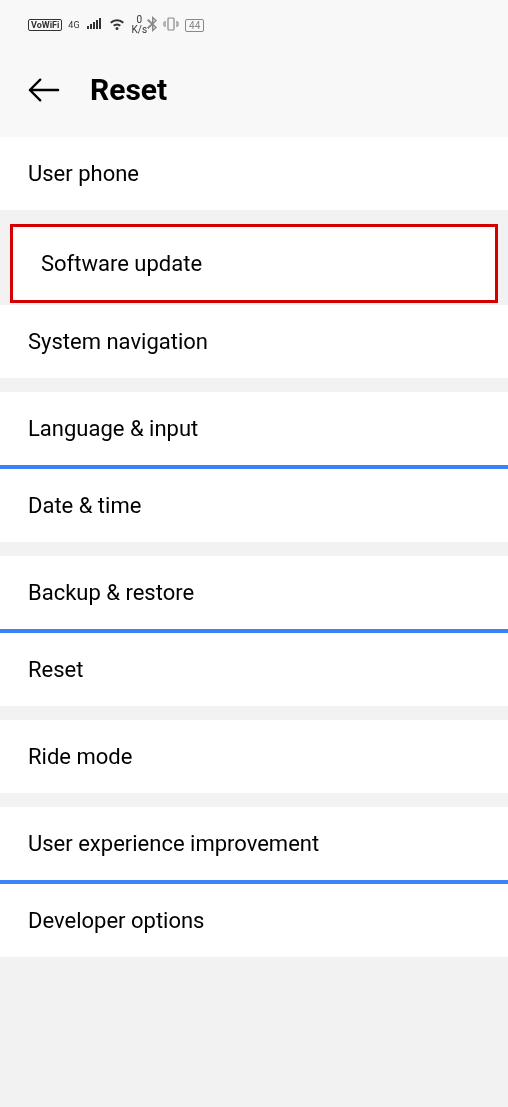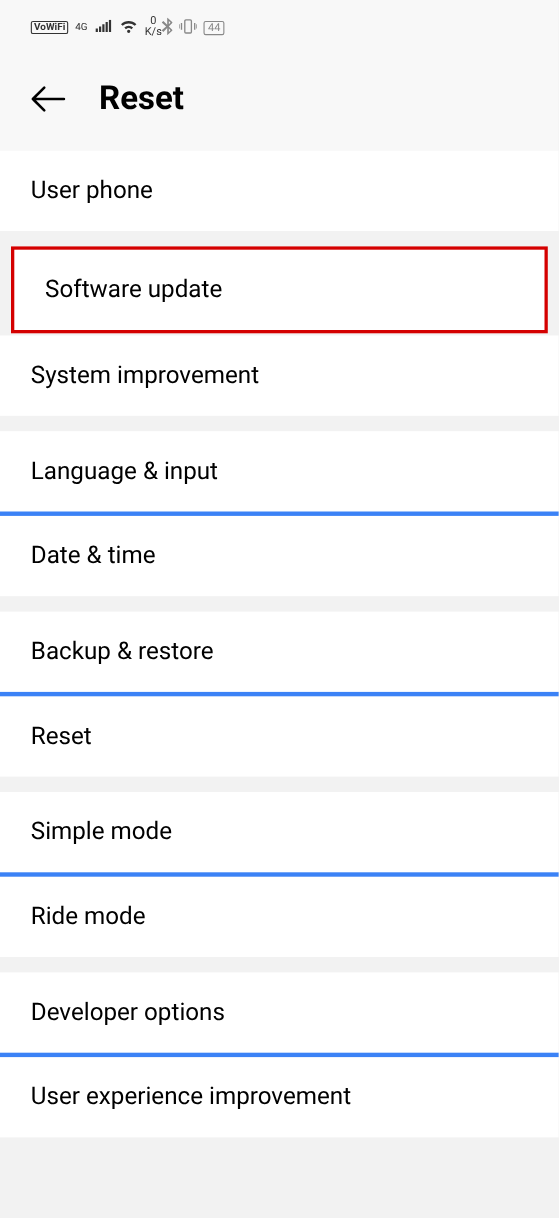--- a/index.html
+++ b/index.html
@@ -125,34 +125,33 @@
 
 <div class="section">
   <div class="list-item">User phone</div>
 </div>
 
 <div class="section highlight">
   <div class="list-item">Software update</div>
 </div>
 
 <div class="section">
-  <div class="list-item">System improvement</div>
+  <div class="list-item">System navigation</div>
 </div>
 
 <div class="section">
   <div class="list-item">Language &amp; input</div>
   <div class="list-item">Date &amp; time</div>
 </div>
 
 <div class="section">
   <div class="list-item">Backup &amp; restore</div>
   <div class="list-item">Reset</div>
 </div>
 
 <div class="section">
-  <div class="list-item">Simple mode</div>
   <div class="list-item">Ride mode</div>
 </div>
 
 <div class="section">
+  <div class="list-item">User experience improvement</div>
   <div class="list-item">Developer options</div>
-  <div class="list-item">User experience improvement</div>
 </div>
 
 </body></html>

